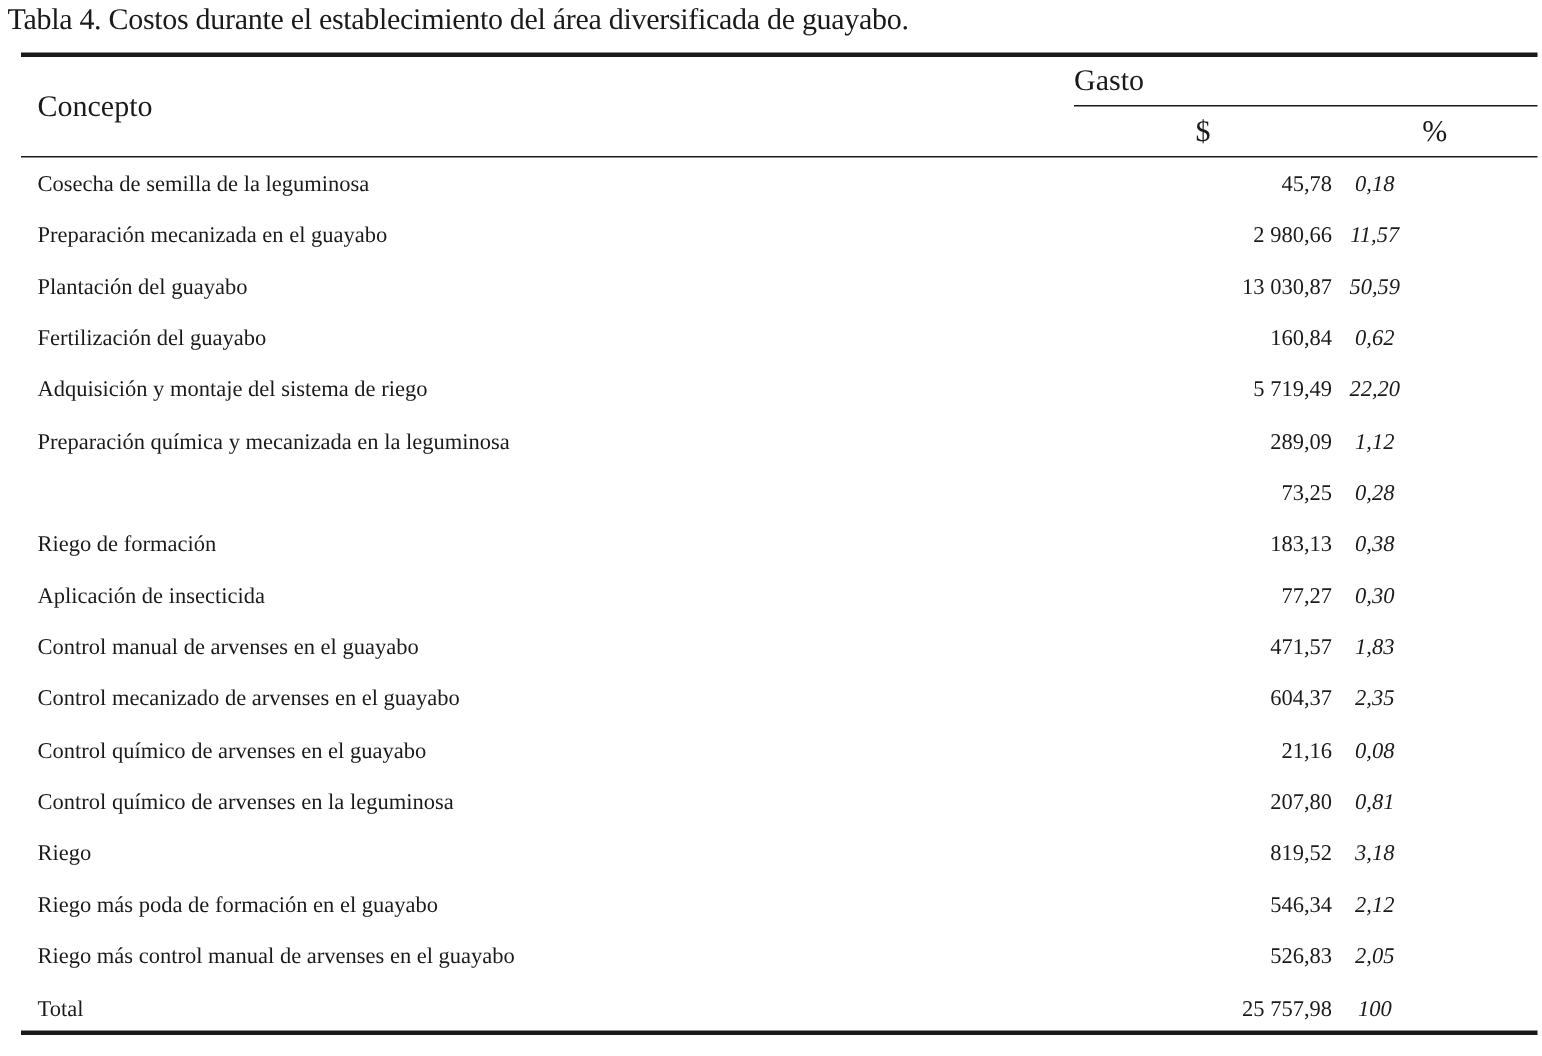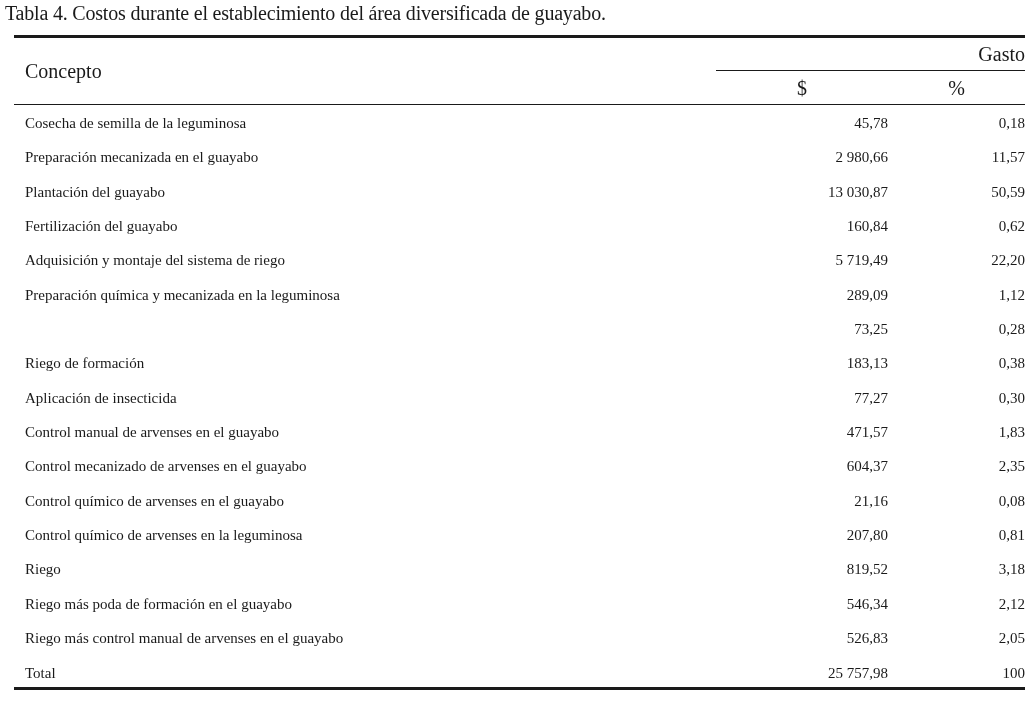--- a/index.html
+++ b/index.html
@@ -13,30 +13,30 @@
     font-size: 20px; line-height: 24px; letter-spacing: -0.2px;
   }
   .rule { position: absolute; background: #1a1a1a; }
   .rule-top { left: 14px; top: 35px; width: 1011px; height: 3px; }
   .rule-gasto { left: 716px; top: 70px; width: 309px; height: 1px; }
   .rule-head { left: 14px; top: 104px; width: 1011px; height: 1px; }
   .rule-bottom { left: 14px; top: 687px; width: 1011px; height: 3px; }
 
   .hdr { position: absolute; font-size: 20px; line-height: 24px; }
   .hdr-concepto { left: 25px; top: 59px; }
-  .hdr-gasto { left: 716px; width: 309px; top: 42px; text-align: right; }
+  .hdr-gasto { left: 716px; width: 309px; top: 42px; text-align: left; }
   .hdr-dollar { left: 716px; width: 172px; top: 76px; text-align: center; }
   .hdr-pct { left: 888px; width: 137px; top: 76px; text-align: center; }
 
   .rows { position: absolute; left: 0; top: 107px; width: 1028px; }
   .row { position: relative; height: 34.35px; font-size: 15px; }
   .row span { position: absolute; top: 4px; line-height: 24px; white-space: nowrap; }
   .c-concept { left: 25px; }
   .c-dollar { left: 716px; width: 172px; text-align: right; }
-  .c-pct { left: 888px; width: 137px; text-align: right; }
+  .c-pct { left: 848px; width: 137px; text-align: center; font-style: italic; }
 </style>
 </head>
 <body>
 
 <div class="caption">Tabla 4. Costos durante el establecimiento del área diversificada de guayabo.</div>
 
 <div class="rule rule-top"></div>
 <div class="hdr hdr-concepto">Concepto</div>
 <div class="hdr hdr-gasto">Gasto</div>
 <div class="rule rule-gasto"></div>

